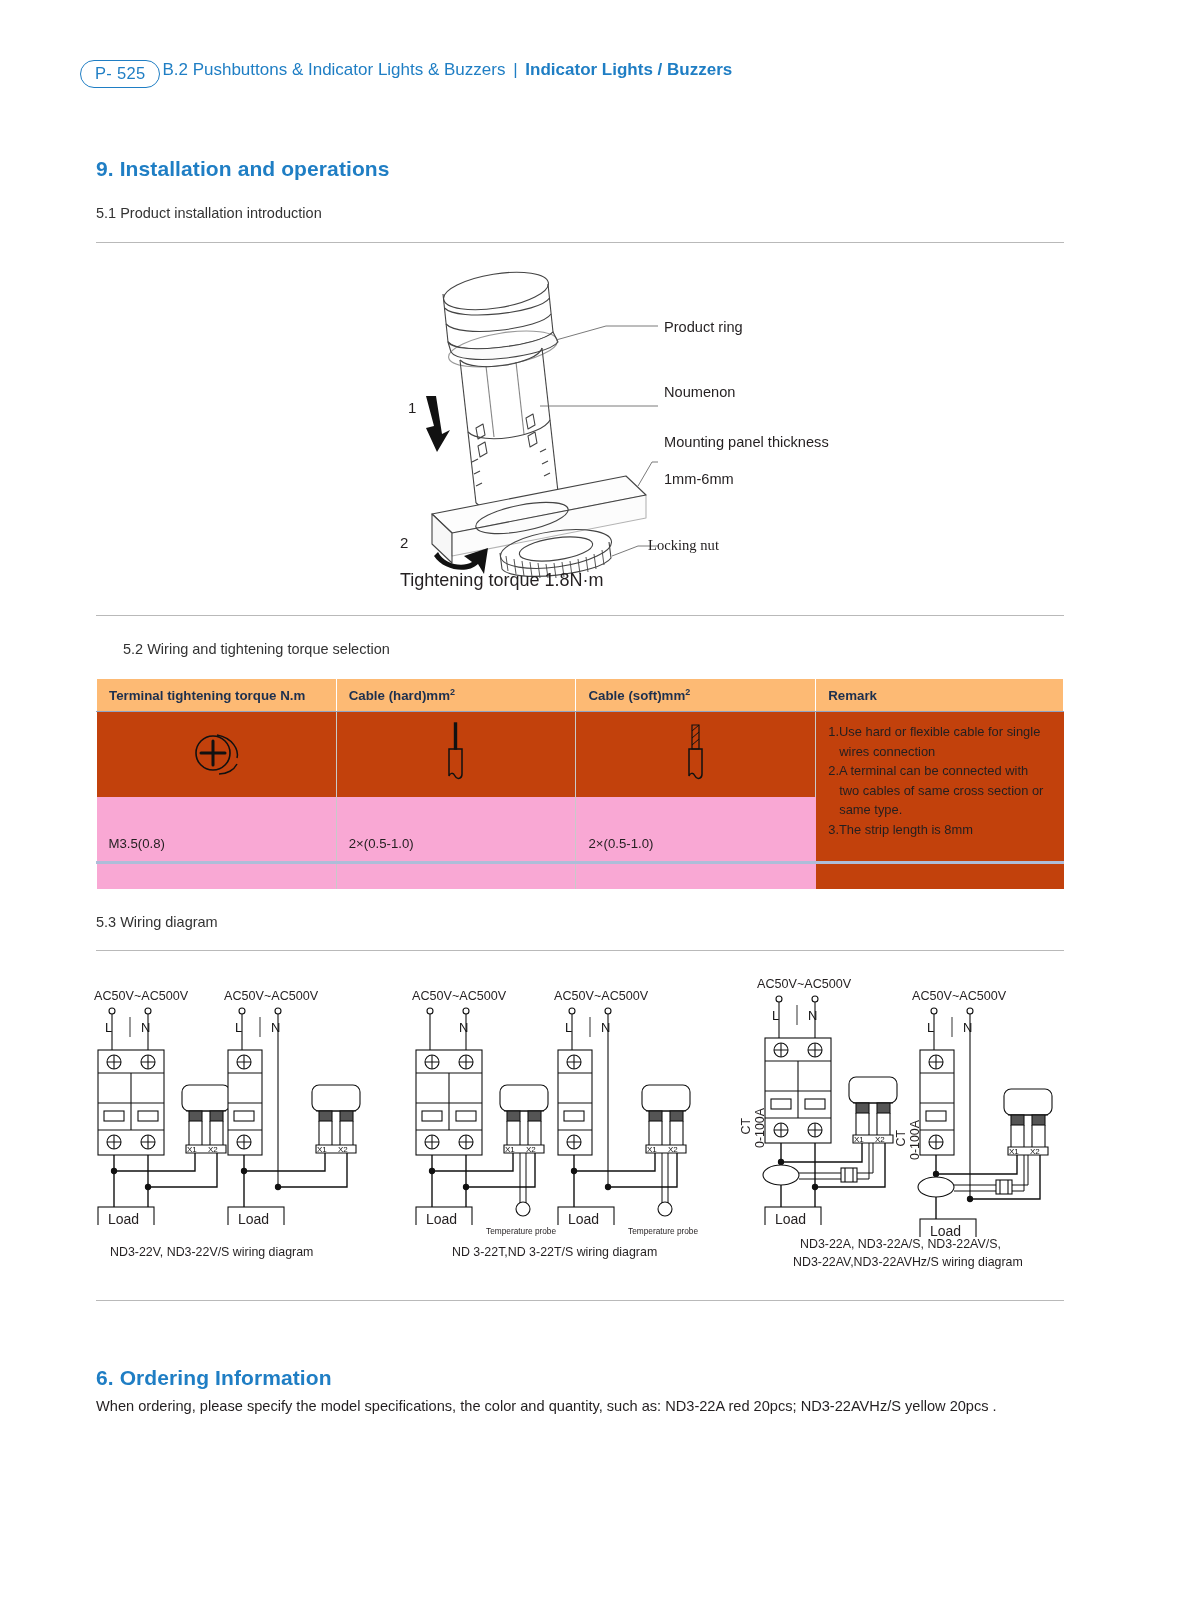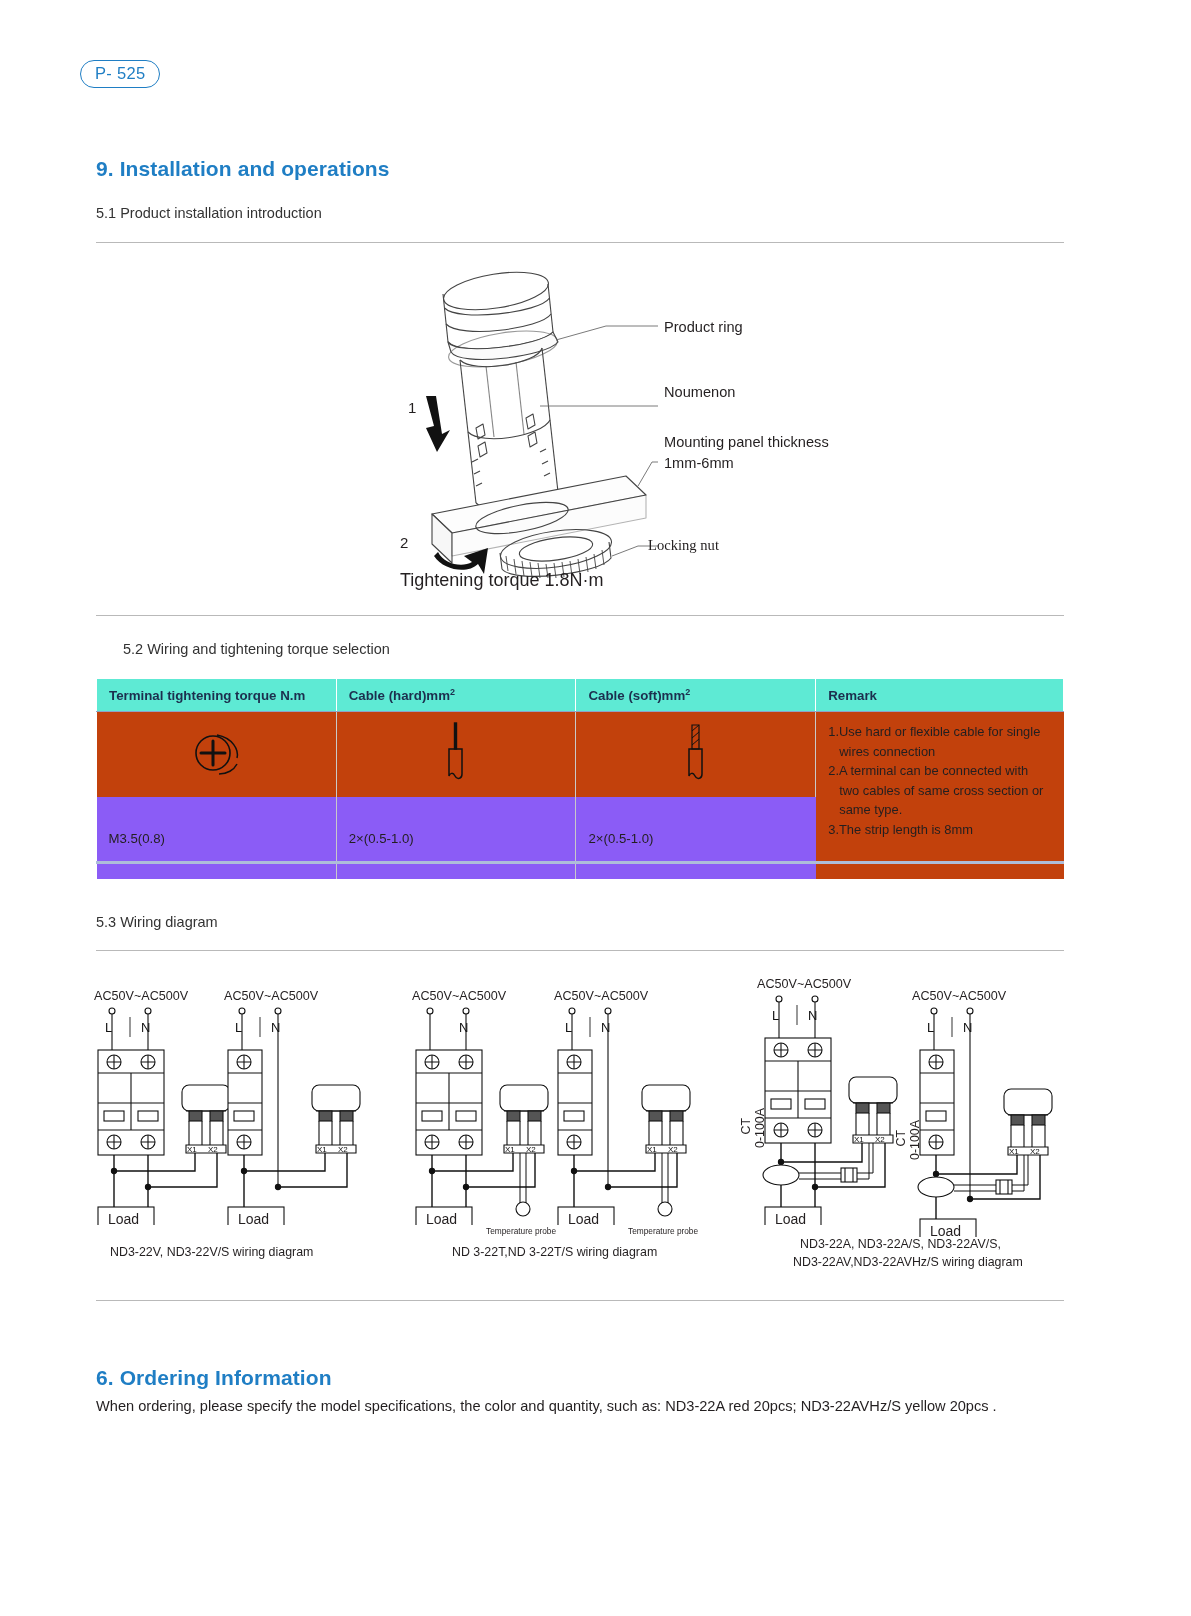--- a/index.html
+++ b/index.html
@@ -68,40 +68,40 @@
 
   
   .torque-table {
     position: absolute;
     left: 96px; top: 678px;
     width: 968px;
     border-collapse: collapse;
     font-size: 13.2px;
   }
   .torque-table th {
-    background: #5eead4;
+    background: #fdba74;
     color: #1c2f4e;
     font-size: 13.3px;
     text-align: left;
     font-weight: bold;
     padding: 8px 12px;
     border: 1px solid #ffffff;
     border-bottom: 1px solid #8fa2c4;
     height: 30px;
   }
   .torque-table td {
     border-right: 1px solid #c9c9c9;
     padding: 10px 12px;
     vertical-align: middle;
     font-size: 13.2px;
     color: #231f20;
   }
   .torque-table td:last-child { border-right: none; }
   .row-icons td { height: 82px; text-align: center; background: #c2410c; }
-  .row-vals td { height: 82px; background: #8b5cf6; }
+  .row-vals td { height: 92px; background: #f9a8d4; }
   .row-icons td.remark-cell, .row-vals td.remark-cell { text-align: left; vertical-align: top; }
   .remark-span {
     padding: 0; margin: 0;
     font-size: 12.9px;
     line-height: 19.5px;
     color: #231f20;
   }
   .remark-list { list-style: none; margin: 0; padding: 0; }
   .remark-list li { text-indent: -11px; padding-left: 11px; }
   .tbl-bottom-line {
@@ -148,20 +148,25 @@
     position: absolute;
     font-size: 14.6px;
     color: #231f20;
   }
 </style>
 </head>
 <body>
 
 <div class="page-header">
   <div class="page-badge">P- 525</div>
+  <div class="header-trail">
+    <span>B.2 Pushbuttons &amp; Indicator Lights &amp; Buzzers</span>
+    <span class="sep">|</span>
+    <span class="strong">Indicator Lights / Buzzers</span>
+  </div>
 </div>
 
 <div class="h-section" style="top:157px; left:96px;">9. Installation and operations</div>
 <div class="sub-label" style="top:205px; left:96px;">5.1 Product installation introduction</div>
 <div class="rule" style="top:242px;"></div>
 
 <div class="install-wrap">
   <svg width="560" height="345" viewBox="0 0 560 345">
     <g fill="none" stroke="#444" stroke-width="1.1" stroke-linejoin="round">
 
@@ -238,21 +243,21 @@
       <path d="M44 300 C 54 315, 78 318, 88 308 L94 318 L98 292 L74 300 L82 306 C 72 312, 54 308, 48 296 Z"></path>
     </g>
   </svg>
 
   <div class="step-num" style="left:18px; top:143px;">1</div>
   <div class="step-num" style="left:10px; top:278px;">2</div>
 
   <div class="install-label" style="left:274px; top:61px;">Product ring</div>
   <div class="install-label" style="left:274px; top:126px;">Noumenon</div>
   <div class="install-label" style="left:274px; top:176px;">Mounting panel thickness</div>
-  <div class="install-label" style="left:274px; top:197px;text-align:center;">1mm-6mm</div>
+  <div class="install-label" style="left:274px; top:213px;text-align:center;">1mm-6mm</div>
   <div class="install-label" style="left:258px; top:279px;font-family:Liberation Serif, serif;">Locking nut</div>
 </div>
 
 <div class="torque-note" style="left:400px; top:570px;">Tightening torque 1.8N·m</div>
 
 <div class="rule" style="top:615px;"></div>
 <div class="sub-label" style="top:641px; left:96px;margin-left:27px;">5.2 Wiring and tightening torque selection</div>
 
 <table class="torque-table">
   <colgroup>

